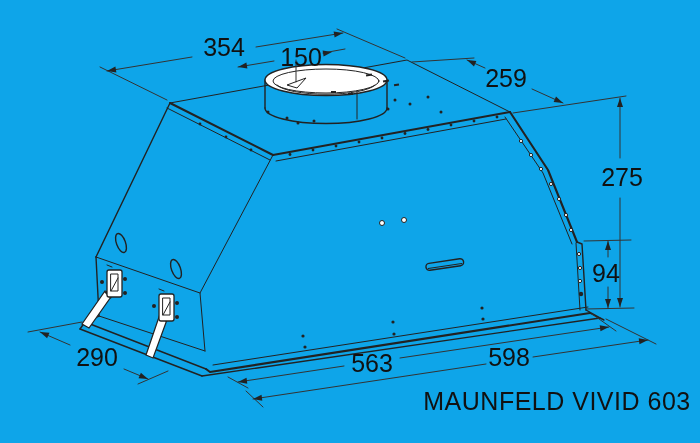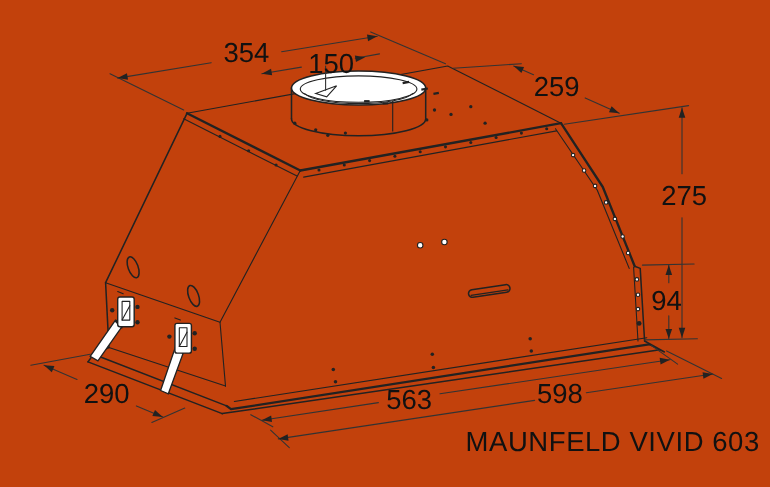--- a/index.html
+++ b/index.html
@@ -1,17 +1,17 @@
 <!DOCTYPE html>
 <html><head>
 <meta charset="utf-8">
 <style>
   html,body{margin:0;padding:0;background:#fff;}
   .stage{
-    position:relative;width:700px;height:443px;background:#c2410c;
+    position:relative;width:700px;height:443px;background:#0ea5e9;
     font-family:"Liberation Sans", sans-serif;overflow:hidden;
   }
   svg{display:block}
   .ln{stroke:#222;fill:none;stroke-linecap:round;stroke-linejoin:round;}
   .thin{stroke-width:1;}
   .med{stroke-width:1.4;}
   .thick{stroke-width:2.1;}
   .dimln{stroke:#333;stroke-width:1;fill:none;stroke-linecap:round;}
   .arrow{fill:#222;stroke:none;}
   .dot{fill:#222;stroke:none;}

